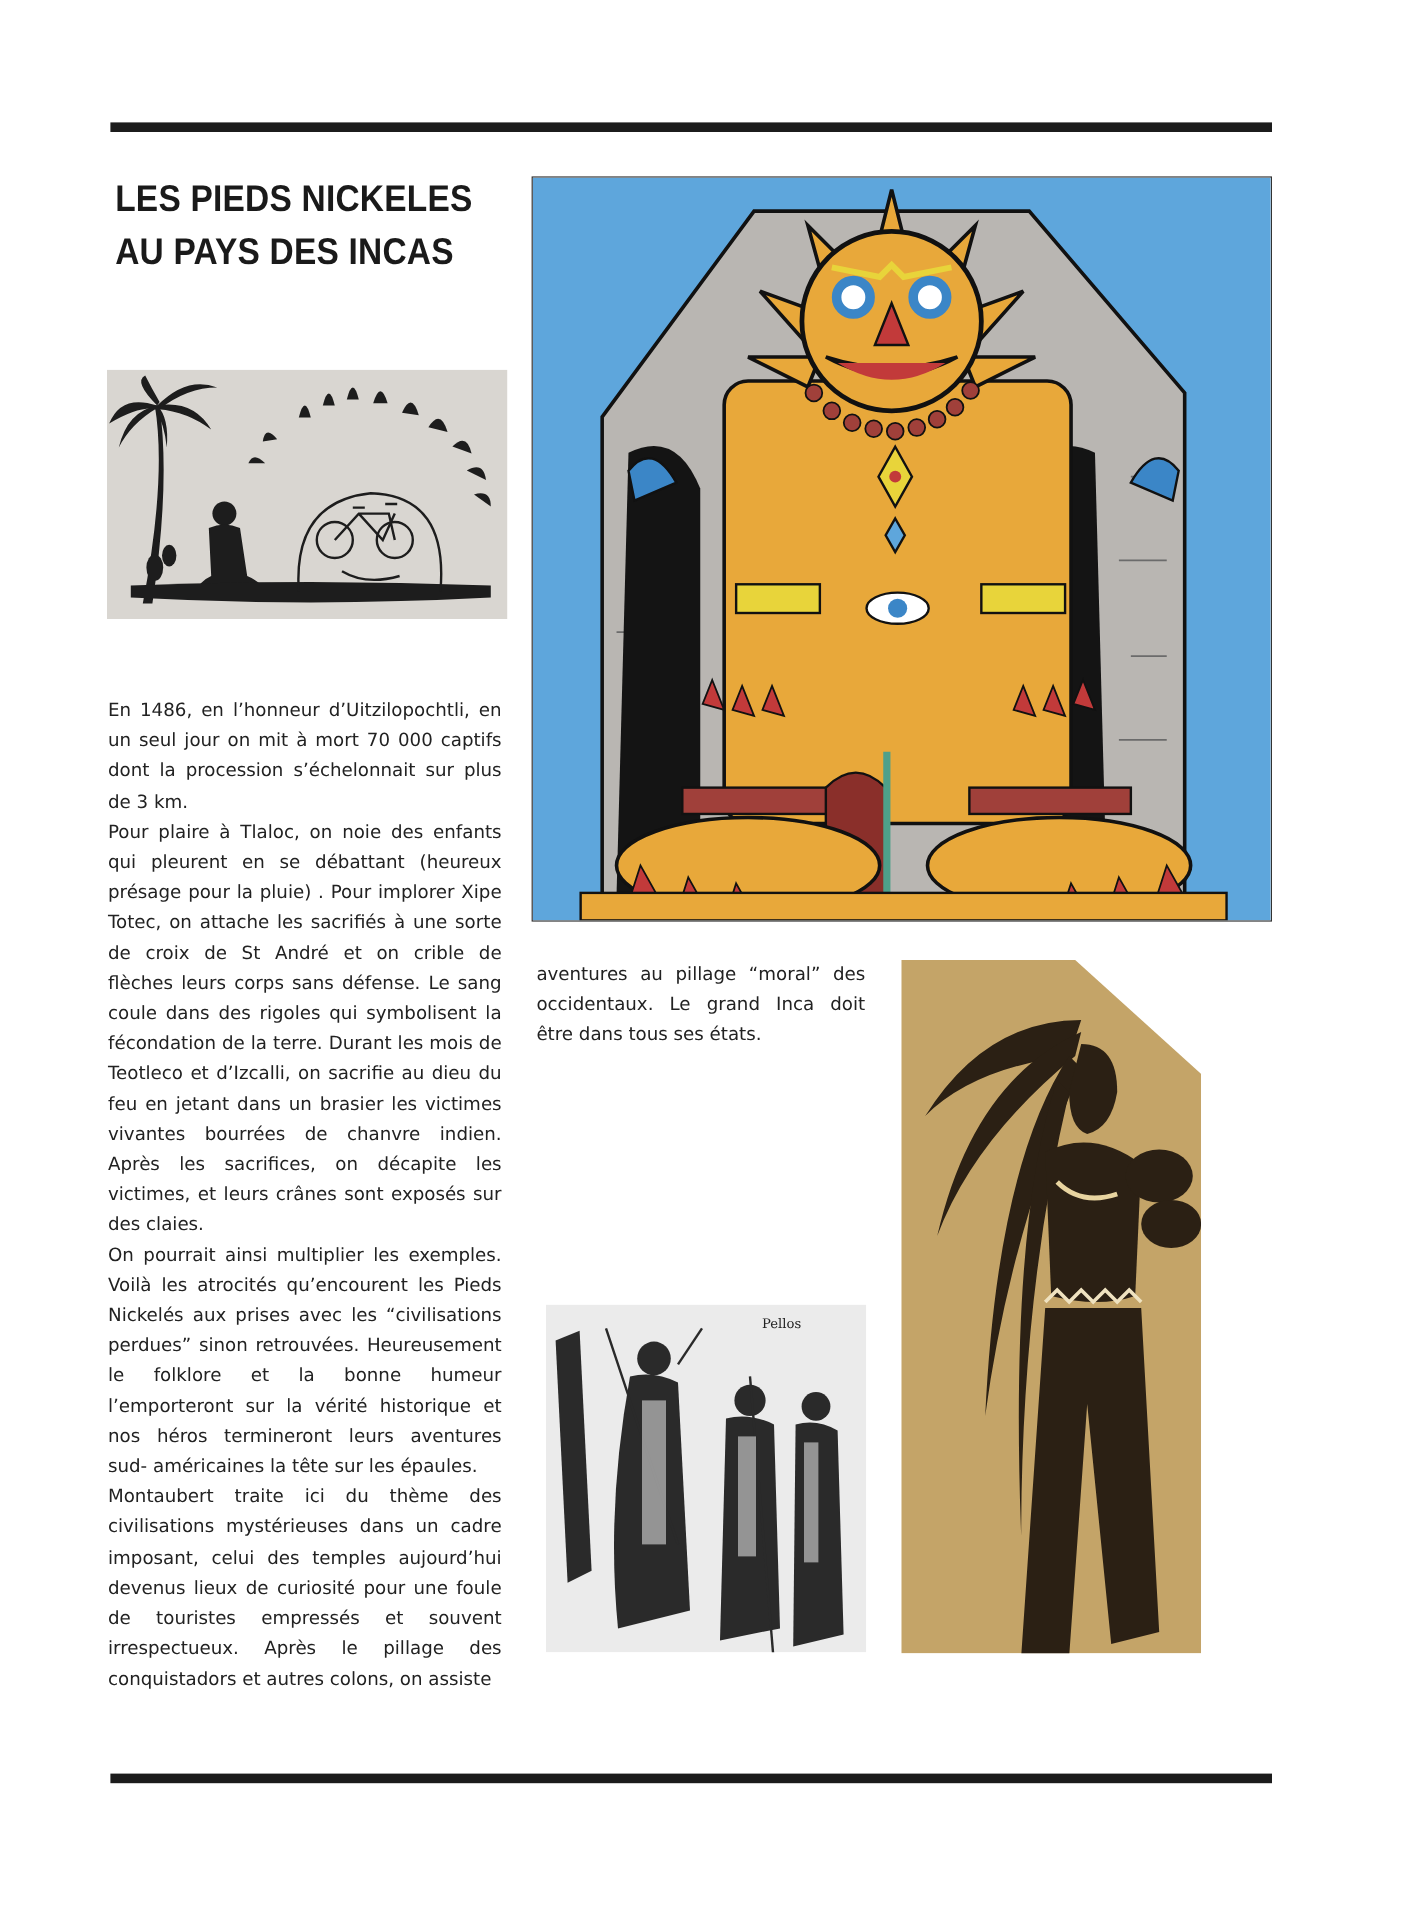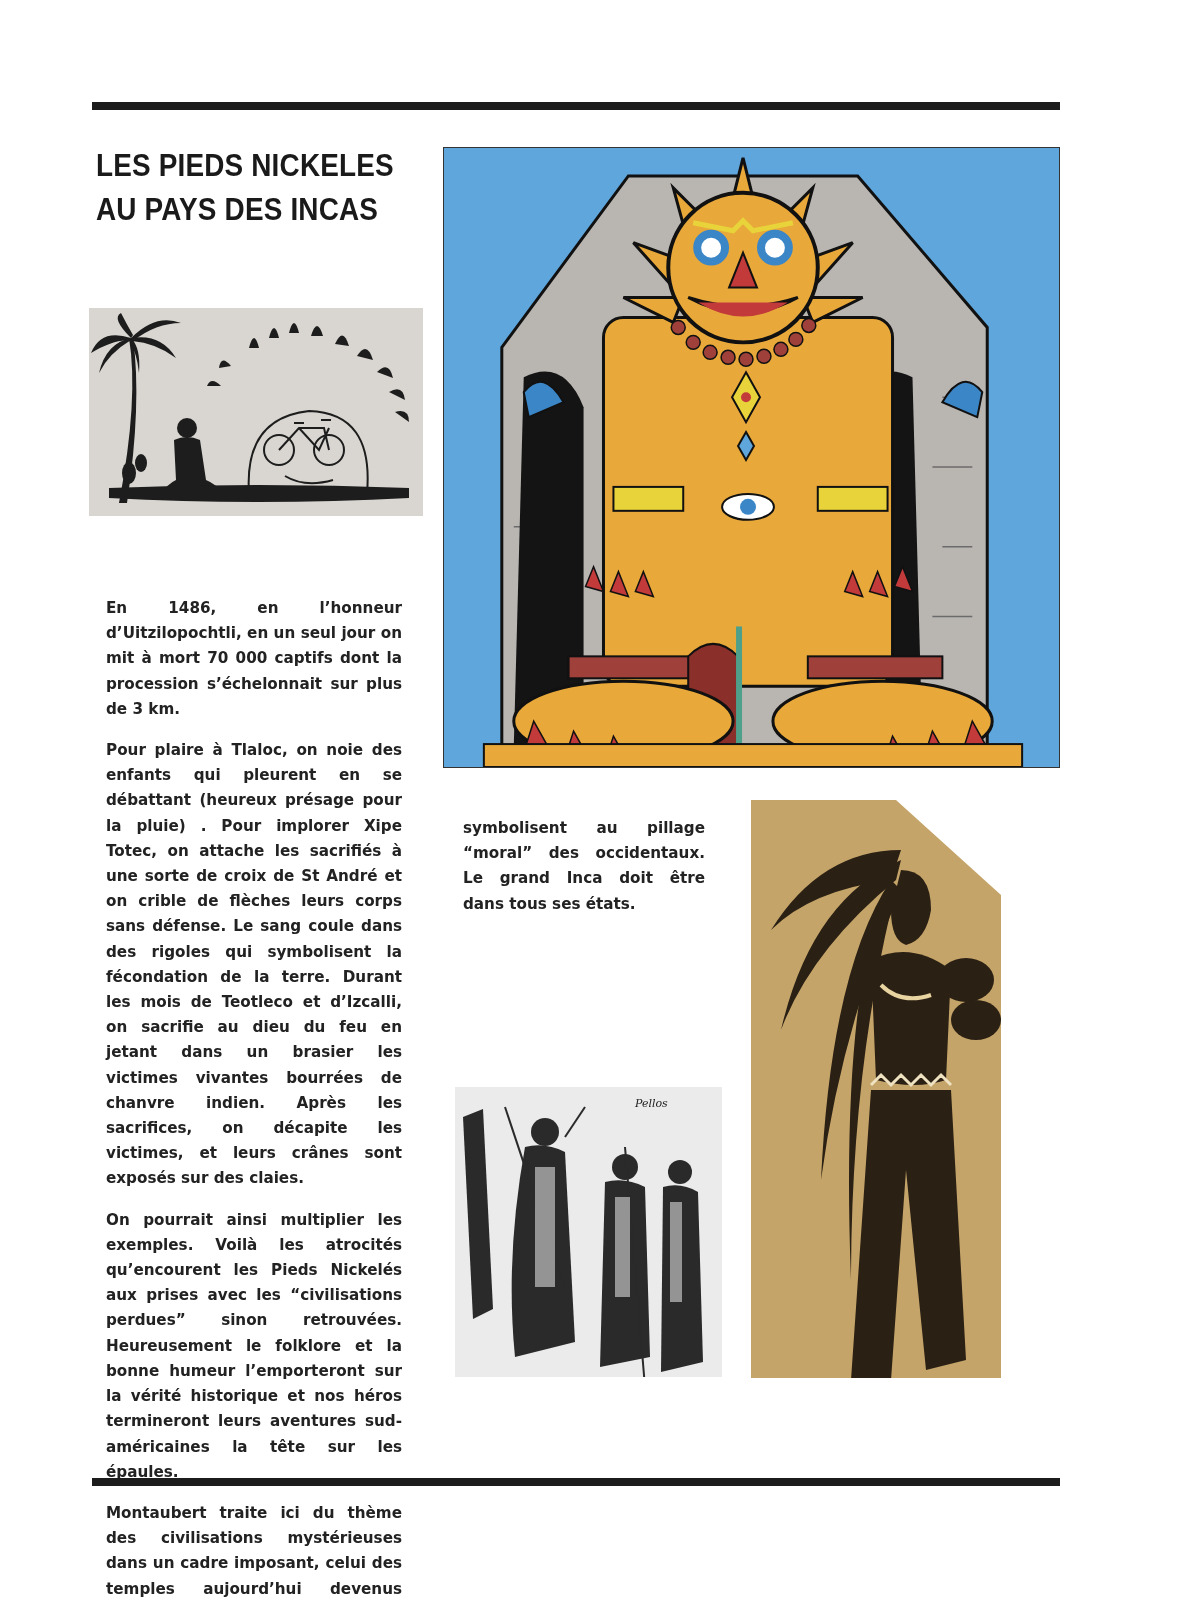--- a/index.html
+++ b/index.html
@@ -3,30 +3,30 @@
 <meta charset="utf-8">
 <style>
   html, body { margin:0; padding:0; background:#ffffff; }
   body { width:1178px; height:1600px; position:relative; overflow:hidden; font-family:"DejaVu Sans", sans-serif; color:#1a1a1a; }
   .rule { position:absolute; left:92px; width:968px; height:8px; background:#1c1c1c; }
   .rule.top { top:102px; }
   .rule.bottom { top:1478px; }
   .title { position:absolute; left:96px; top:144px; margin:0; font-family:"Liberation Sans", sans-serif; font-weight:bold; font-size:31px; line-height:44px; letter-spacing:0.2px; color:#1a1a1a; transform:scaleX(0.9); transform-origin:left top; }
   .title span { display:block; }
   .para-col { position:absolute; font-family:"DejaVu Sans", sans-serif; font-size:15.2px; line-height:25.2px; color:#222; text-align:justify; }
-  .para-col p { margin:16px;font-weight:bold; }
+  .para-col p { margin:0; }
   .col-left { left:90px; top:580px; width:328px; }
   .col-mid { left:447px; top:800px; width:274px; }
   .img { position:absolute; overflow:hidden; }
   .img svg { display:block; width:100%; height:100%; }
   .img-bike { left:89px; top:308px; width:334px; height:208px; }
   .img-idol { left:443px; top:147px; width:617px; height:621px; border:1px solid #333; box-sizing:border-box; }
   .img-chiefs { left:455px; top:1087px; width:267px; height:290px; }
   .img-boxer { left:751px; top:800px; width:250px; height:578px; }
-  .caption-sig { position:absolute; font-family:"DejaVu Serif", serif; font-style:italic; font-size:11px; color:#222; }
+  .caption-sig { position:absolute; font-family:"DejaVu Serif", serif; font-size:11px; color:#222; }
 </style>
 </head>
 <body>
 
 <div class="rule top"></div>
 
 <h1 class="title">
   <span>LES PIEDS NICKELES</span>
   <span>AU PAYS DES INCAS</span>
 </h1>
@@ -71,21 +71,21 @@
       <path d="M190 142 l20 -22 l25 0 l5 22 M210 120 l20 22 l10 -22 M205 115 l10 0 M232 112 l10 0"></path>
       <path d="M196 168 q20 12 48 4"></path>
     </g>
   </svg>
 </div>
 
 <div class="para-col col-left">
   <p>En 1486, en l’honneur d’Uitzilopochtli, en un seul jour on mit à mort 70 000 captifs dont la procession s’échelonnait sur plus de 3 km.</p>
   <p>Pour plaire à Tlaloc, on noie des enfants qui pleurent en se débattant (heureux présage pour la pluie) . Pour implorer Xipe Totec, on attache les sacrifiés à une sorte de croix de St André et on crible de flèches leurs corps sans défense. Le sang coule dans des rigoles qui symbolisent la fécondation de la terre. Durant les mois de Teotleco et d’Izcalli, on sacrifie au dieu du feu en jetant dans un brasier les victimes vivantes bourrées de chanvre indien. Après les sacrifices, on décapite les victimes, et leurs crânes sont exposés sur des claies.</p>
   <p>On pourrait ainsi multiplier les exemples. Voilà les atrocités qu’encourent les Pieds Nickelés aux prises avec les “civilisations perdues” sinon retrouvées. Heureusement le folklore et la bonne humeur l’emporteront sur la vérité historique et nos héros termineront leurs aventures sud- américaines la tête sur les épaules.</p>
-  <p>Montaubert traite ici du thème des civilisations mystérieuses dans un cadre imposant, celui des temples aujourd’hui devenus lieux de curiosité pour une foule de touristes empressés et souvent irrespectueux. Après le pillage des conquistadors et ainsi colons, on assiste</p>
+  <p>Montaubert traite ici du thème des civilisations mystérieuses dans un cadre imposant, celui des temples aujourd’hui devenus lieux de curiosité pour une foule de touristes empressés et souvent irrespectueux. Après le pillage des conquistadors et autres colons, on assiste</p>
 </div>
 
 <div class="img img-idol">
   <svg viewBox="0 0 617 621" preserveAspectRatio="none">
     <rect width="617" height="621" fill="#5ea6dc"></rect>
 
     <path d="M58 200 L185 28 L415 28 L545 180 L545 600 L58 600 Z" fill="#b9b6b2" stroke="#111" stroke-width="3"></path>
     <g stroke="#6b6b6b" stroke-width="1.5" fill="none">
       <path d="M80 260 h40 M90 320 h30 M70 380 h50 M500 250 h30 M490 320 h40 M500 400 h30 M80 450 h40 M490 470 h40"></path>
     </g>
@@ -161,21 +161,21 @@
     </g>
 
     <rect x="40" y="598" width="540" height="23" fill="#e8a83a" stroke="#111" stroke-width="2"></rect>
 
     <path d="M80 245 q20 -25 40 10 l-35 15 z" fill="#3b86c7" stroke="#111" stroke-width="2"></path>
     <path d="M540 245 q-20 -25 -40 10 l35 15 z" fill="#3b86c7" stroke="#111" stroke-width="2"></path>
   </svg>
 </div>
 
 <div class="para-col col-mid">
-  <p>symbolisent au pillage “moral” des occidentaux. Le grand Inca doit être dans tous ses états.</p>
+  <p>aventures au pillage “moral” des occidentaux. Le grand Inca doit être dans tous ses états.</p>
 </div>
 
 <div class="img img-chiefs">
   <svg viewBox="0 0 267 290" preserveAspectRatio="none">
     <rect width="267" height="290" fill="#ebebeb"></rect>
     <g fill="#2a2a2a">
       <path d="M8 30 l20 -8 l10 200 l-20 10 z"></path>
       <circle cx="90" cy="45" r="14"></circle>
       <path d="M70 60 q20 -5 40 5 l10 190 l-60 15 q-10 -100 10 -210 z"></path>
       <circle cx="170" cy="80" r="13"></circle>

